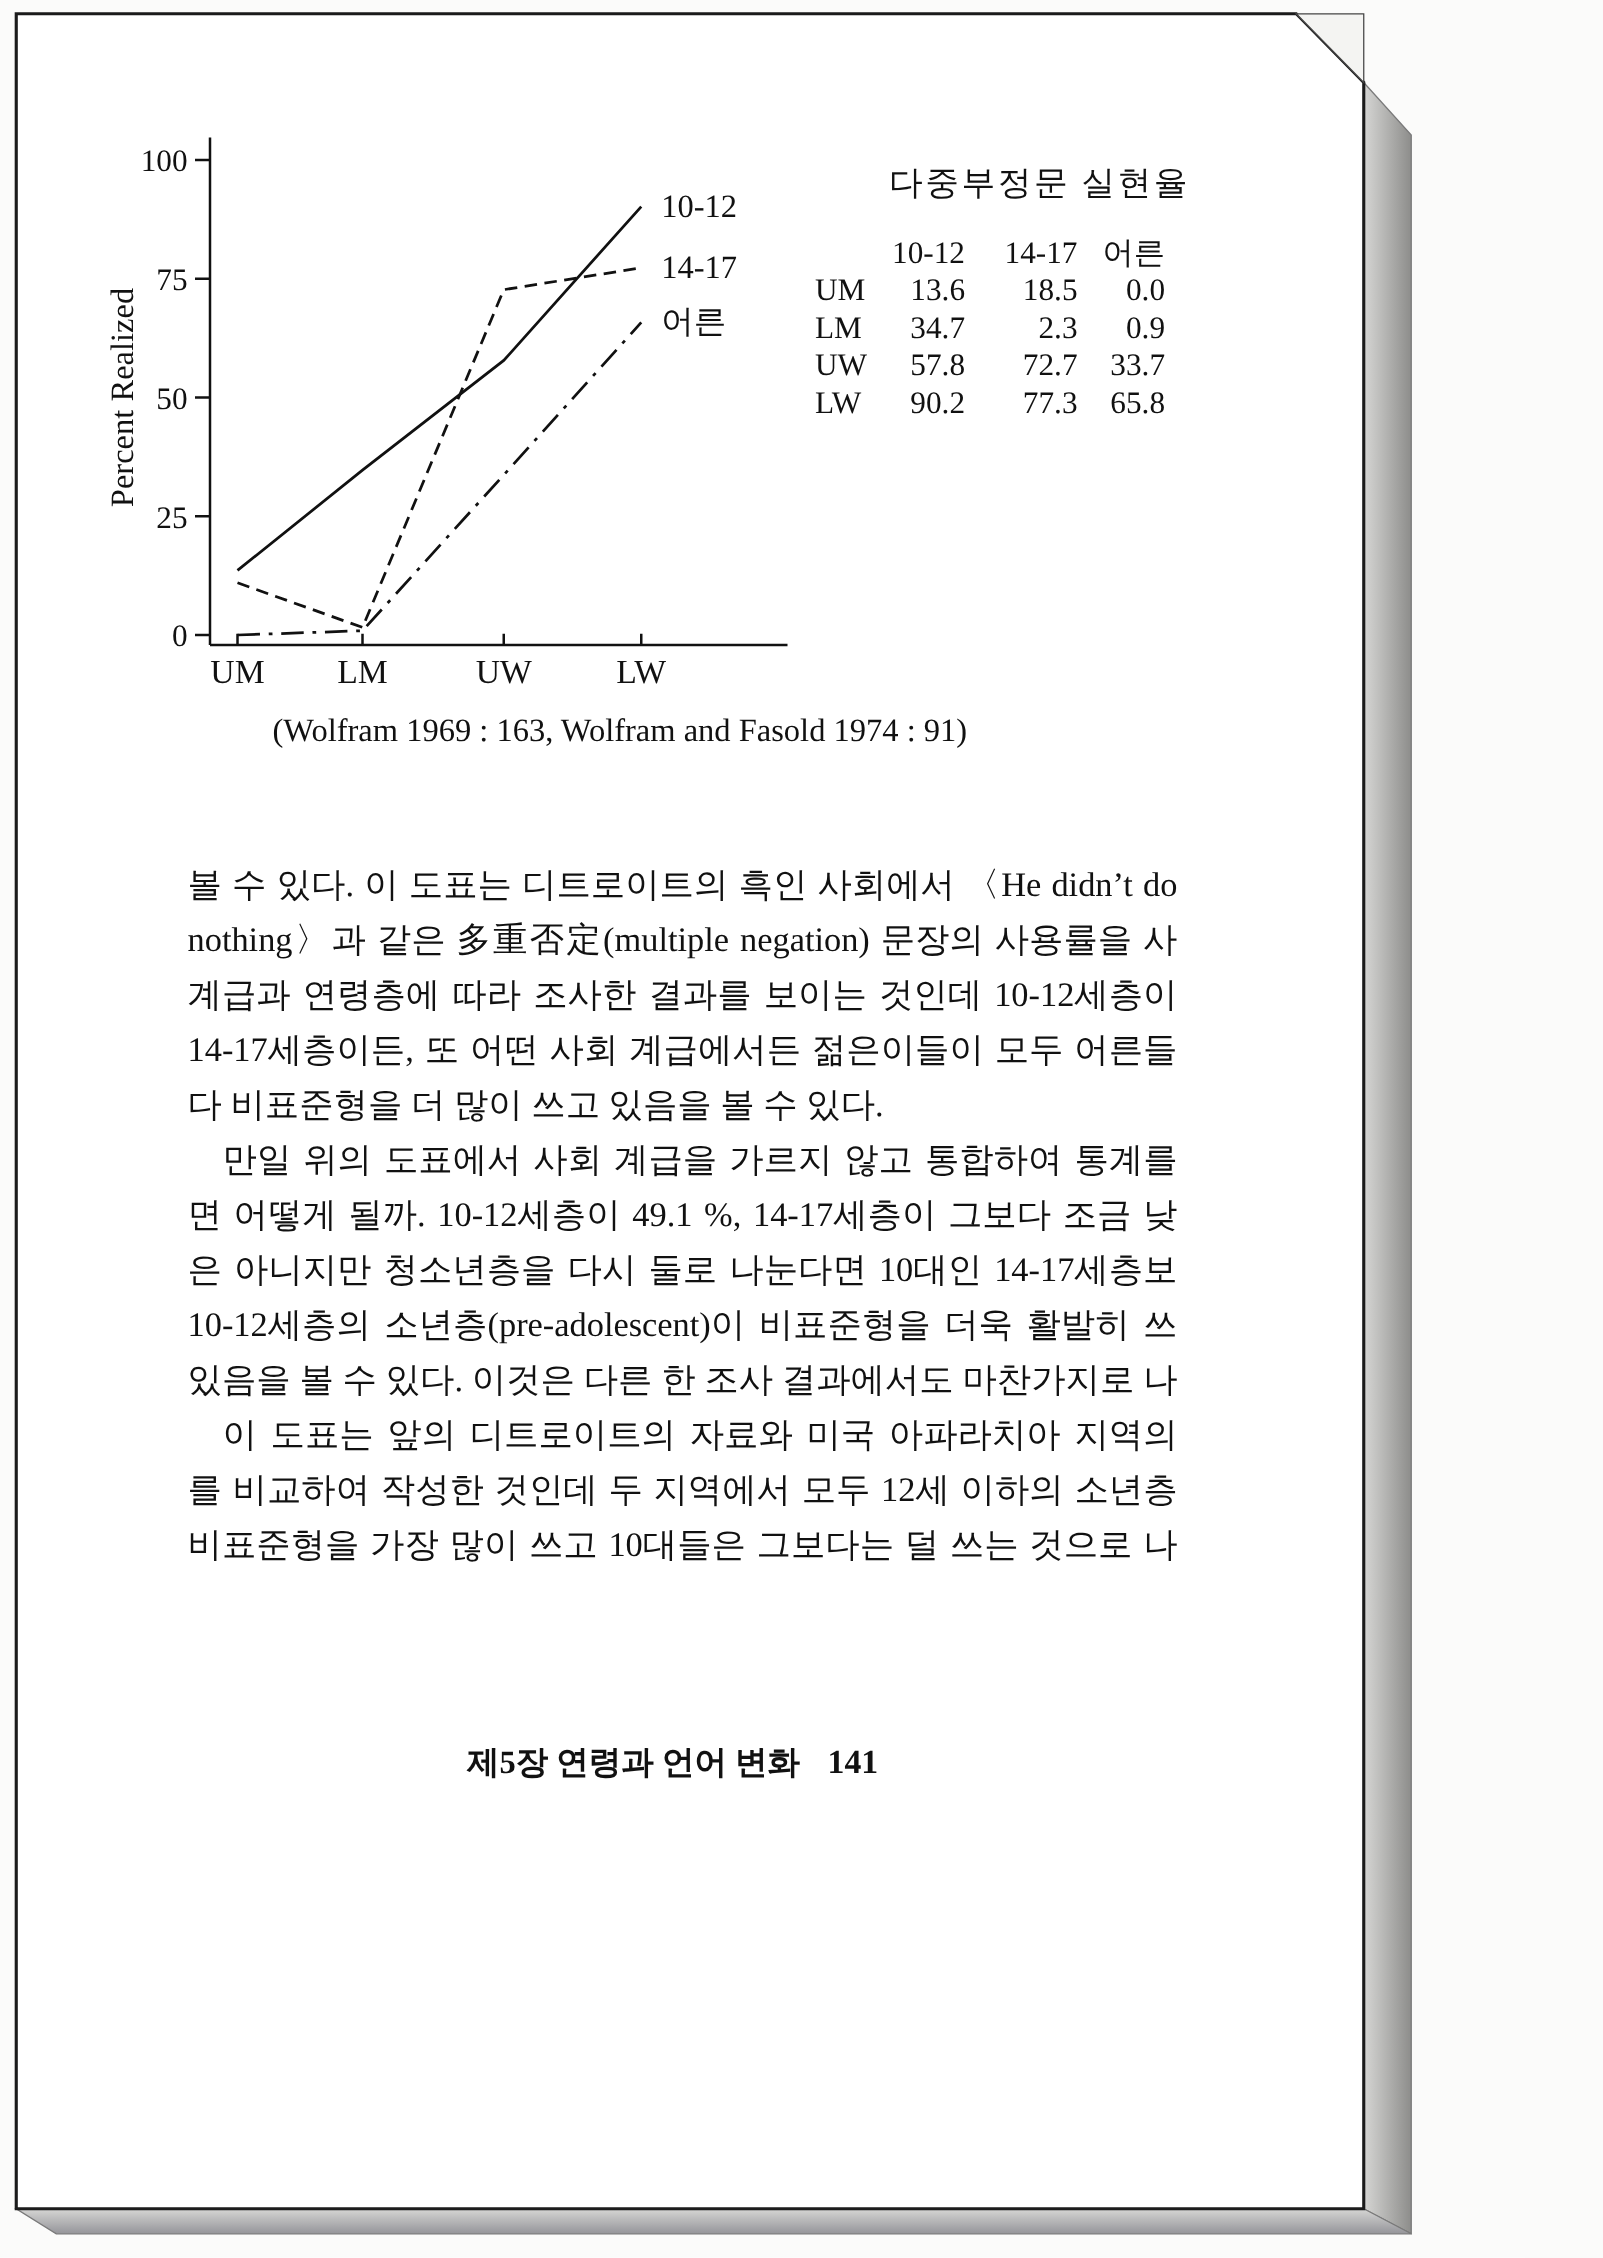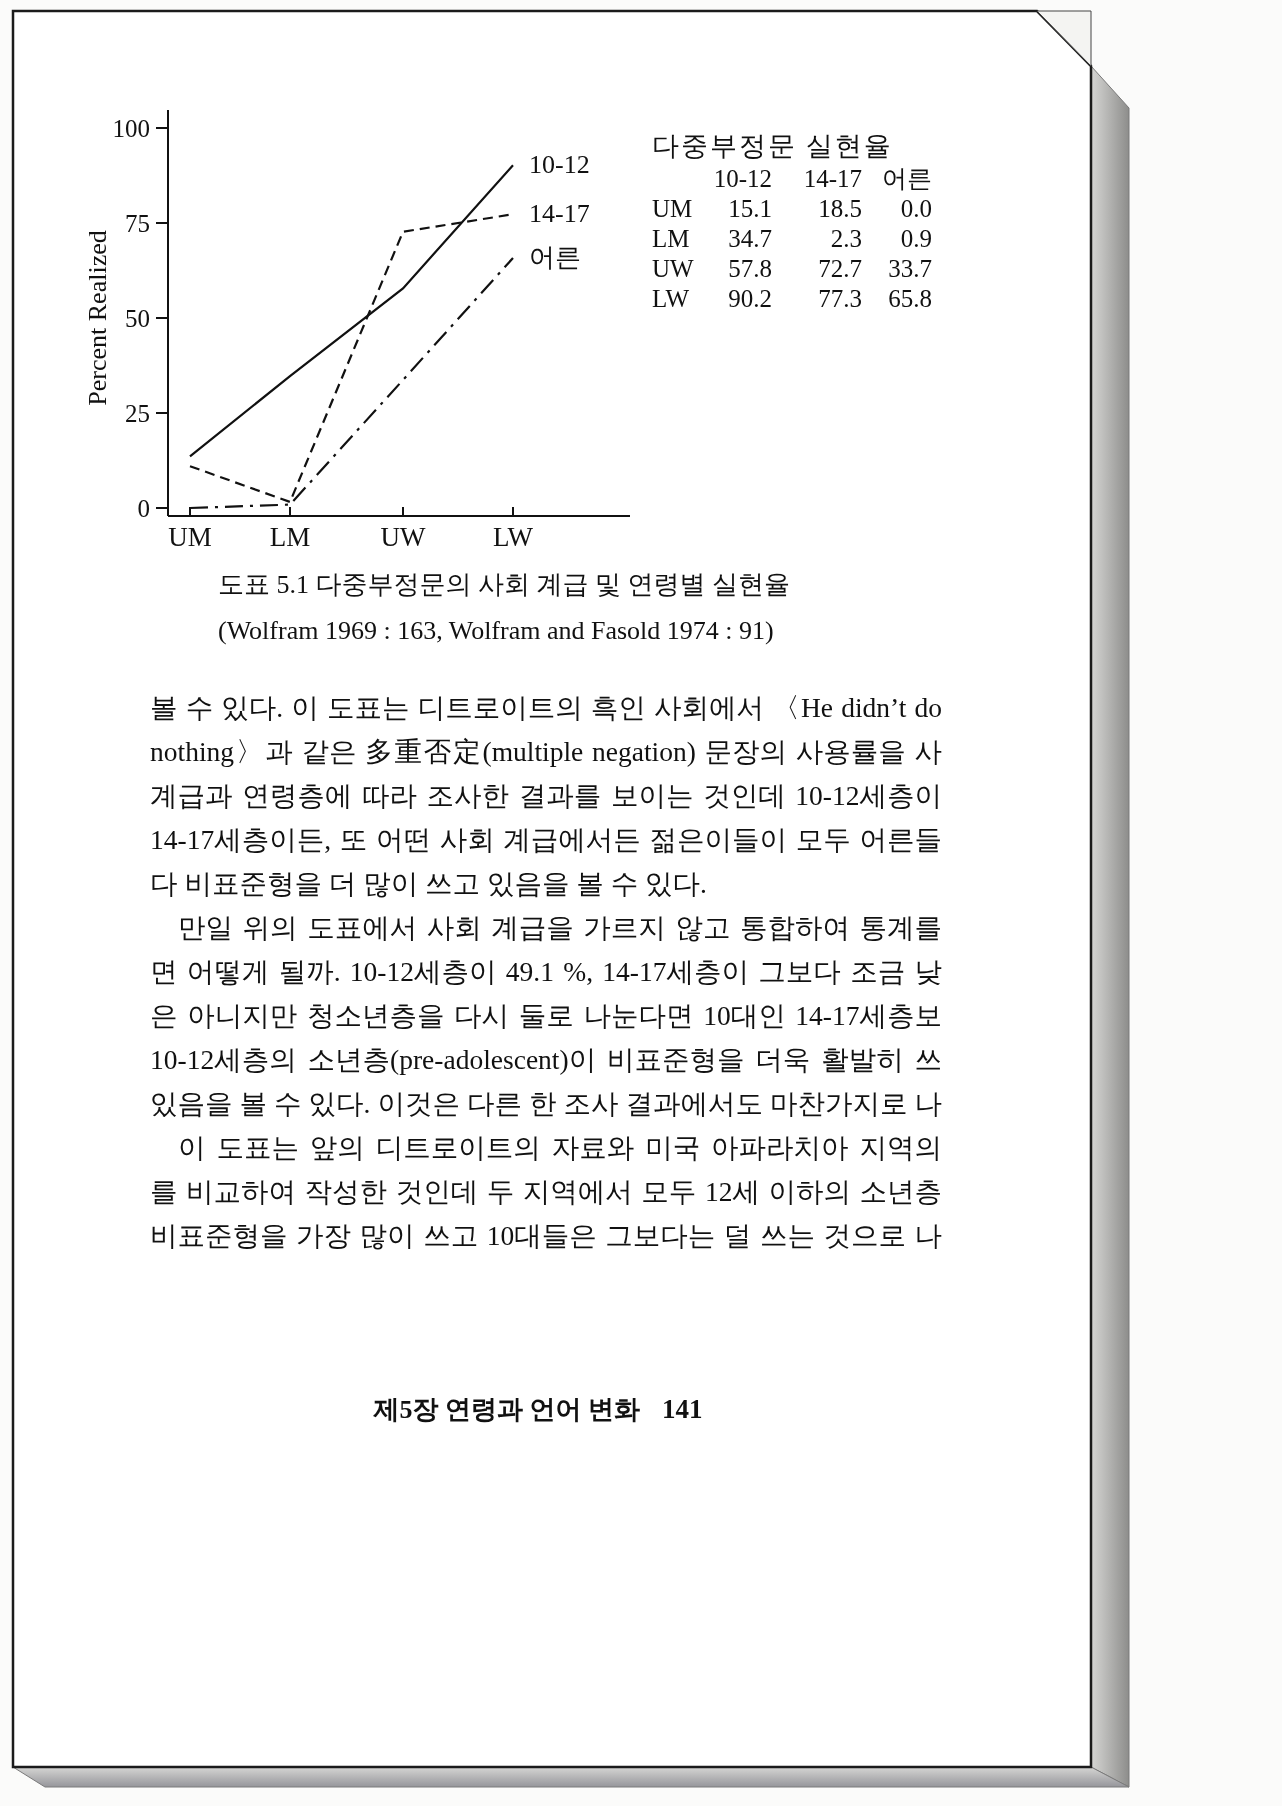--- a/index.html
+++ b/index.html
@@ -11,21 +11,21 @@
   
   .chart { position:absolute; left:70px; top:86px; width:580px; height:462px; }
   #chart-svg text { fill:#111; font-family:"Liberation Serif","DejaVu Serif",serif; }
   #chart-svg .tick { font-size:25px; }
   #chart-svg .cat { font-size:27px; }
   #chart-svg .ylab { font-size:26px; }
   #chart-svg .serieslabel { font-size:26px; }
 
   
   .data-table { position:absolute; left:640px; top:118px; width:300px; font-size:25px; }
-  .tbl-title { text-align:left; font-size:27px; letter-spacing:2px; }
+  .tbl-title { text-align:right; font-size:27px; letter-spacing:2px; margin-bottom:24px; }
   .tbl-grid { display:grid; grid-template-columns:58px 62px 90px 70px; line-height:30px; }
   .tbl-grid .cell { white-space:nowrap; }
   .tbl-grid .num { text-align:right; }
   .tbl-grid .lbl { text-align:left; }
 
   
   .caption { position:absolute; left:206px; top:552px; font-size:26px; line-height:46px; }
   .caption .cap2 { }
 
   
@@ -99,21 +99,21 @@
 
     <div class="data-table">
       <div class="tbl-title">다중부정문 실현율</div>
       <div class="tbl-grid">
         <div class="cell lbl"></div>
         <div class="cell num">10-12</div>
         <div class="cell num">14-17</div>
         <div class="cell num">어른</div>
 
         <div class="cell lbl">UM</div>
-        <div class="cell num">15.1</div>
+        <div class="cell num">13.6</div>
         <div class="cell num">18.5</div>
         <div class="cell num">0.0</div>
 
         <div class="cell lbl">LM</div>
         <div class="cell num">34.7</div>
         <div class="cell num">2.3</div>
         <div class="cell num">0.9</div>
 
         <div class="cell lbl">UW</div>
         <div class="cell num">57.8</div>
@@ -121,21 +121,20 @@
         <div class="cell num">33.7</div>
 
         <div class="cell lbl">LW</div>
         <div class="cell num">90.2</div>
         <div class="cell num">77.3</div>
         <div class="cell num">65.8</div>
       </div>
     </div>
 
     <div class="caption">
-      <div>도표 5.1  다중부정문의 사회 계급 및 연령별 실현율</div>
       <div class="cap2">(Wolfram 1969 : 163,  Wolfram and Fasold 1974 : 91)</div>
     </div>
 
     <div class="body-text">
       <div class="line">볼 수 있다.  이 도표는 디트로이트의 흑인 사회에서 〈He didn’t do</div>
       <div class="line">nothing〉과 같은 多重否定(multiple negation) 문장의 사용률을 사회</div>
       <div class="line">계급과 연령층에 따라 조사한 결과를 보이는 것인데 10-12세층이든</div>
       <div class="line">14-17세층이든, 또 어떤 사회 계급에서든 젊은이들이 모두 어른들보</div>
       <div class="line para-end">다 비표준형을 더 많이 쓰고 있음을 볼 수 있다.</div>
       <div class="line indent">만일 위의 도표에서 사회 계급을 가르지 않고 통합하여 통계를 내보</div>

